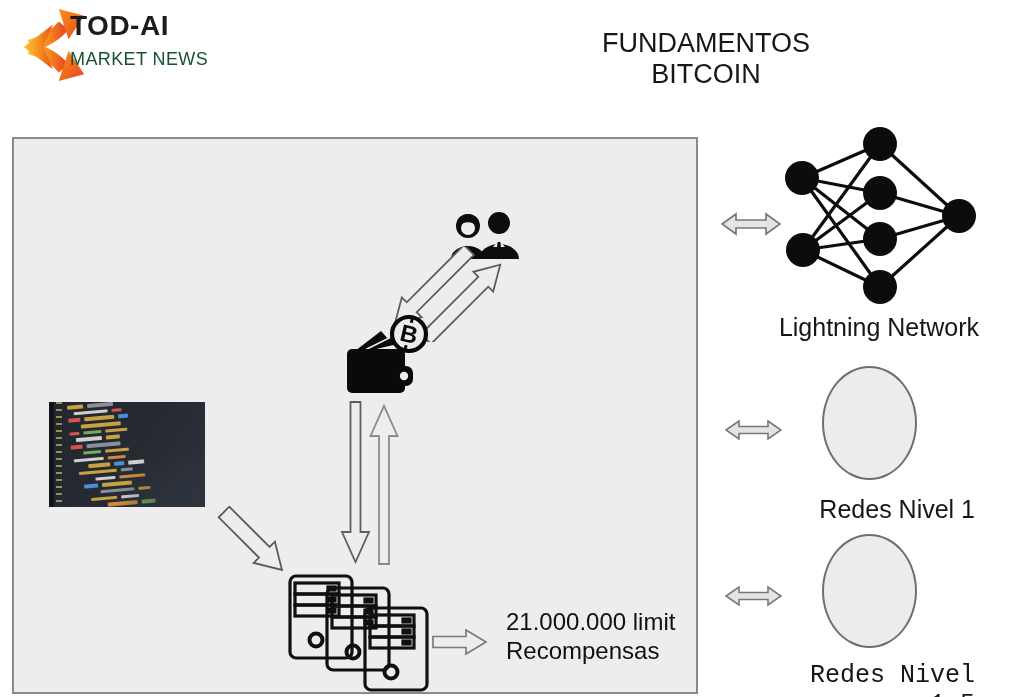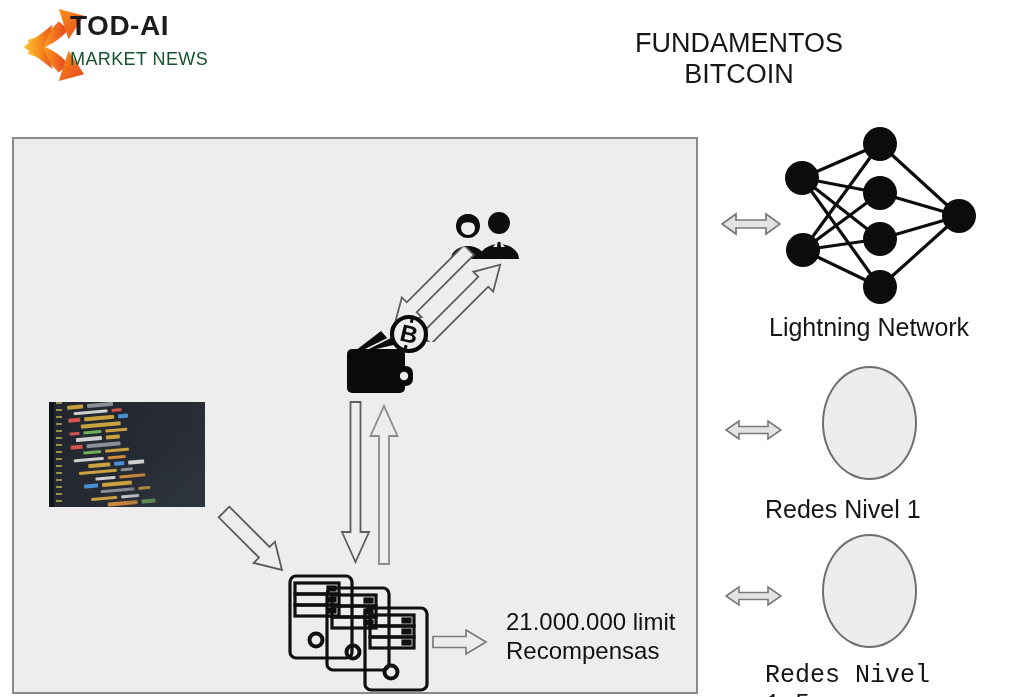--- a/index.html
+++ b/index.html
@@ -9,21 +9,21 @@
     background:#ffffff; overflow:hidden;
     font-family:"Liberation Sans", sans-serif; color:#1a1a1a;
   }
   .abs { position:absolute; }
 
   
   .logo-text { position:absolute; left:70px; top:12px; width:152px;
     display:flex; flex-direction:column; align-items:flex-start; }
   .logo-line1 { font-size:28px; font-weight:bold; letter-spacing:.5px; color:#1c1c1c; line-height:1.0; }
   .logo-line2 { font-size:18px; color:#14532d; letter-spacing:.4px; margin-top:9px; }
-  .page-title { position:absolute; left:584px; top:28px; width:310px; text-align:center;
+  .page-title { position:absolute; left:551px; top:28px; width:310px; text-align:center;
     font-size:27px; color:#161616; }
 
   
   .main-box { position:absolute; left:12px; top:137px; width:686px; height:557px;
     background:#ededed; border:2px solid #8a8a8a; }
 
   
   .code-shot { position:absolute; left:35px; top:263px; width:156px; height:105px;
     background:linear-gradient(125deg,#22262e 0%, #262b33 55%, #2e333b 100%);
     overflow:hidden; }
@@ -34,21 +34,21 @@
     transform:rotate(-5deg); transform-origin:0 0; filter:blur(.3px); }
   .code-row { display:flex; gap:4px; margin-bottom:3.2px; height:3.5px; }
   .code-seg { height:3.5px; border-radius:1px; }
   .code-blur { position:absolute; right:0; bottom:0; width:90px; height:60px;
     background:radial-gradient(ellipse at bottom right, rgba(46,52,62,.85), rgba(46,52,62,0) 70%); }
 
   
   .rules-text { position:absolute; left:492px; top:468px; font-size:24px; line-height:29px; color:#111; }
 
   
-  .side-label { position:absolute; width:210px; text-align:left; font-size:25px; color:#161616; }
+  .side-label { position:absolute; width:210px; text-align:right; font-size:25px; color:#161616; }
   .ellipse { position:absolute; width:95px; height:114px; border-radius:50%;
     background:#ececec; border:2px solid #6f6f6f; }
 
   svg { display:block; }
 </style>
 </head>
 <body>
 
 <div class="abs" style="left:14px; top:6px; width:74px; height:78px;">
   <svg width="74" height="78" viewBox="0 0 76 78">

